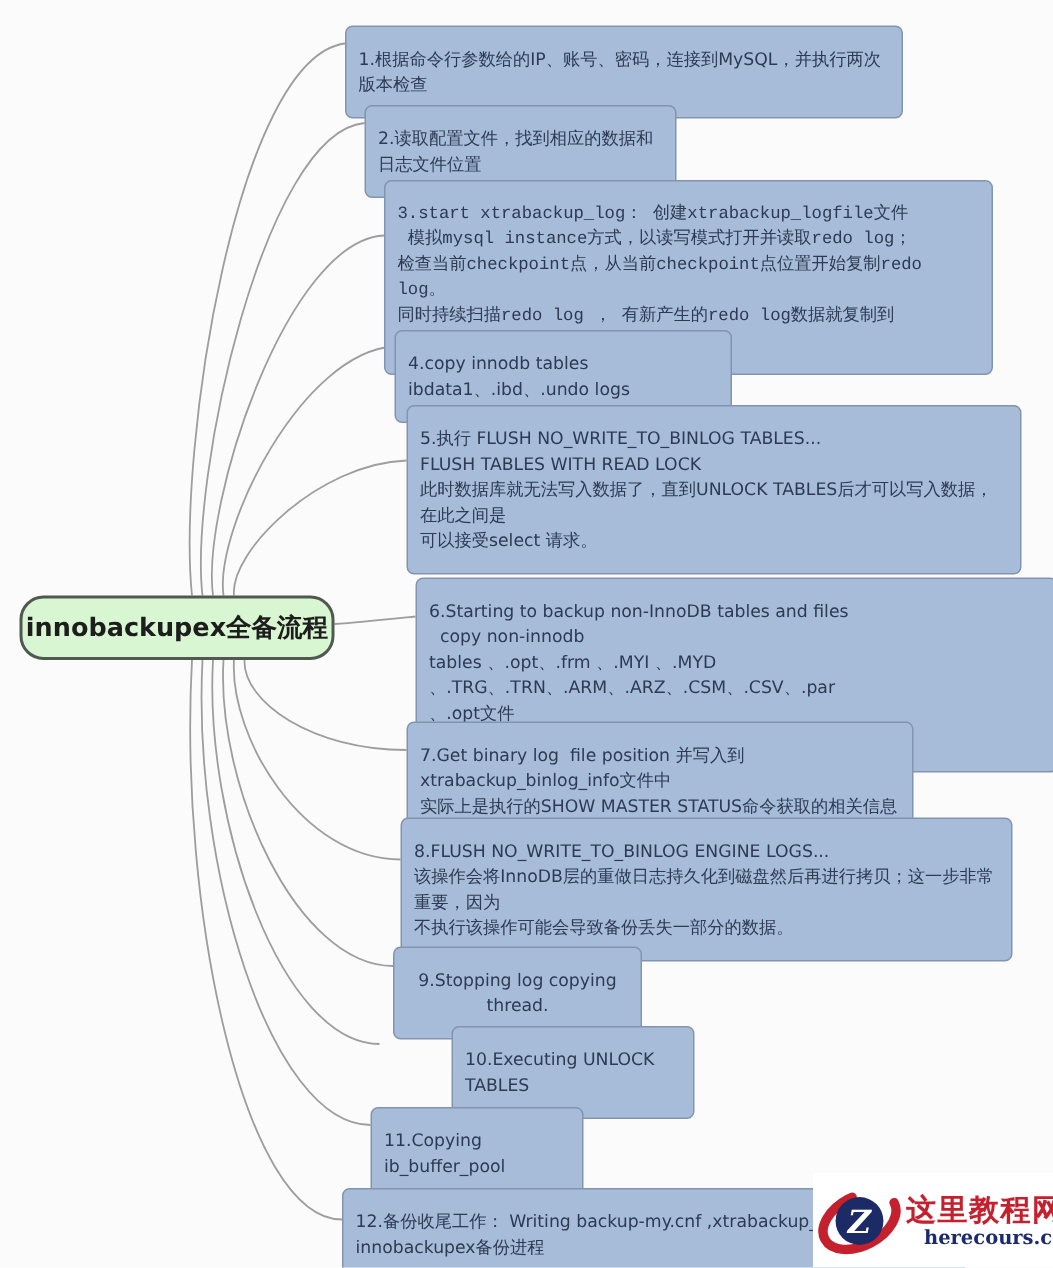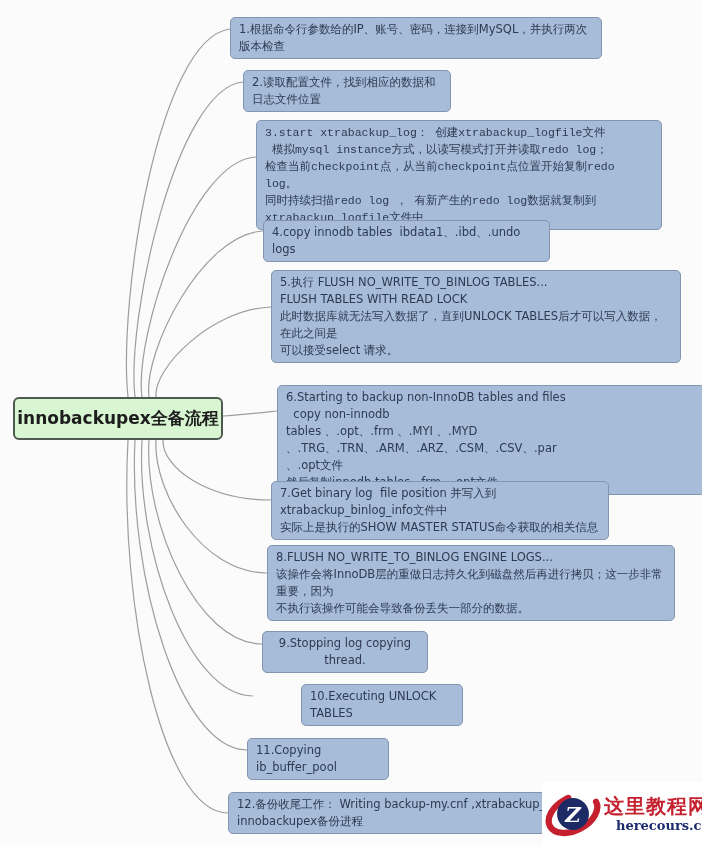--- a/index.html
+++ b/index.html
@@ -10,26 +10,26 @@
   }
   .connectors {
     position:absolute; left:0; top:0; z-index:0;
   }
   .connectors path {
     fill:none; stroke:#9d9d9d; stroke-width:1.2px;
   }
   .step {
     position:absolute; z-index:1; box-sizing:border-box;
     background:#a6bcd9; border:1.5px solid #8394ae; border-radius:5px;
-    padding:3px 8px; font-size:11.5px; line-height:17px;
+    padding:13px 8px; font-size:11.5px; line-height:17px;
     color:#2e3a52; white-space:pre-wrap;
   }
   .root-node {
     position:absolute; z-index:1; box-sizing:border-box;
-    background:#d9f6d2; border:2px solid #4f5950; border-radius:6px;
+    background:#d9f6d2; border:2px solid #4f5950; border-radius:16px;
     display:flex; align-items:center; justify-content:center;
     font-size:17px; font-weight:bold; color:#1d1d1d;
     left:13px; top:397px; width:210px; height:43px;
   }
   .watermark {
     position:absolute; z-index:2; right:0; bottom:0;
     width:160px; height:63px; background:#ffffff;
     display:flex; align-items:center;
   }
   .wm-logo { width:58px; height:56px; flex:0 0 auto; margin-left:2px; }
@@ -70,21 +70,21 @@
   <div class="root-node">
     <span>innobackupex全备流程</span>
   </div>
 
   <div class="step" style="left:230px; top:17px;  width:372px;">1.根据命令行参数给的IP、账号、密码，连接到MySQL，并执行两次版本检查</div>
   <div class="step" style="left:243px; top:70px;  width:208px;">2.读取配置文件，找到相应的数据和日志文件位置</div>
   <div class="step" style="left:256px; top:120px; width:406px;font-family:Liberation Mono, monospace;">3.start xtrabackup_log： 创建xtrabackup_logfile文件
  模拟mysql instance方式，以读写模式打开并读取redo log；
 检查当前checkpoint点，从当前checkpoint点位置开始复制redo log。
 同时持续扫描redo log ， 有新产生的redo log数据就复制到xtrabackup_logfile文件中</div>
-  <div class="step" style="left:263px; top:220px; width:287px;">4.copy innodb tables  ibdata1、.ibd、.undo logs</div>
+  <div class="step" style="left:263px; top:220px; width:225px;">4.copy innodb tables  ibdata1、.ibd、.undo logs</div>
   <div class="step" style="left:271px; top:270px; width:410px;">5.执行 FLUSH NO_WRITE_TO_BINLOG TABLES...
 FLUSH TABLES WITH READ LOCK
 此时数据库就无法写入数据了，直到UNLOCK TABLES后才可以写入数据，在此之间是
 可以接受select 请求。</div>
   <div class="step" style="left:277px; top:385px; width:428px;">6.Starting to backup non-InnoDB tables and files
   copy non-innodb
 tables 、.opt、.frm 、.MYI 、.MYD 、.TRG、.TRN、.ARM、.ARZ、.CSM、.CSV、.par
 、.opt文件
 然后复制innodb tables  .frm、.opt文件</div>
   <div class="step" style="left:271px; top:481px; width:338px;">7.Get binary log  file position 并写入到xtrabackup_binlog_info文件中

